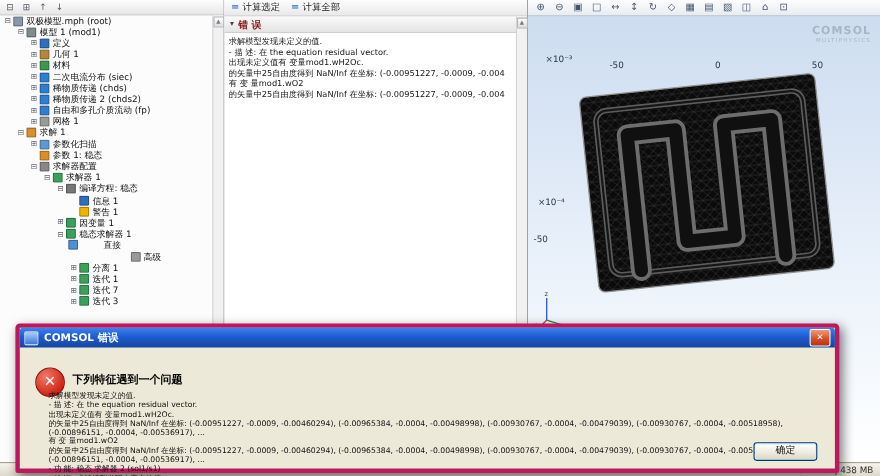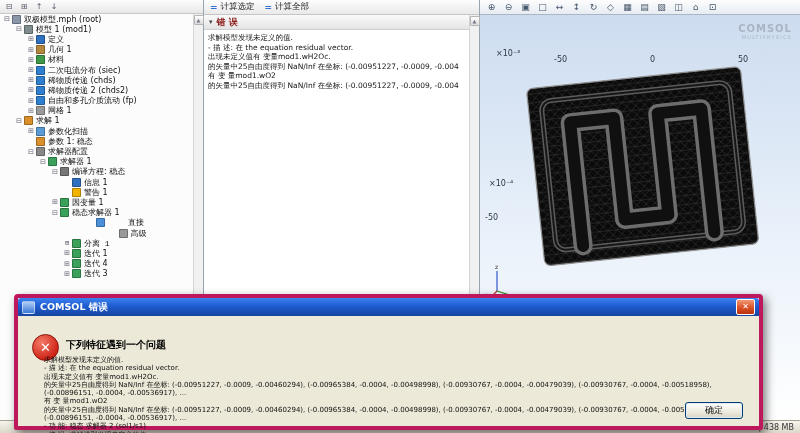--- a/index.html
+++ b/index.html
@@ -214,48 +214,48 @@
           <span class="node-icon" style="background: rgb(58, 160, 90);"></span>
           <span class="tree-label">因变量 1</span>
         </div>
 
         <div class="tree-row" style="padding-left: 51px;">
           <span class="exp">⊟</span>
           <span class="node-icon" style="background: rgb(58, 160, 90);"></span>
           <span class="tree-label">稳态求解器 1</span>
         </div>
 
-        <div class="tree-row" style="padding-left: 67px; gap: 20px;">
+        <div class="tree-row" style="padding-left: 33px; gap: 20px;">
           <span class="exp"></span>
           <span class="node-icon" style="background: rgb(74, 144, 217);"></span>
           <span class="tree-label">直接</span>
         </div>
 
         <div class="tree-row" style="padding-left: 63px; justify-content: center;">
           <span class="exp"></span>
           <span class="node-icon" style="background: rgb(153, 153, 153);"></span>
           <span class="tree-label">高级</span>
         </div>
 
-        <div class="tree-row" style="padding-left: 63px; font-family: Liberation Mono, monospace;">
+        <div class="tree-row" style="padding-left: 63px;">
           <span class="exp">⊞</span>
           <span class="node-icon" style="background: rgb(58, 160, 90);"></span>
           <span class="tree-label">分离 1</span>
         </div>
 
         <div class="tree-row" style="padding-left: 63px;">
           <span class="exp">⊞</span>
           <span class="node-icon" style="background: rgb(58, 160, 90);"></span>
           <span class="tree-label">迭代 1</span>
         </div>
 
         <div class="tree-row" style="padding-left: 63px;">
           <span class="exp">⊞</span>
           <span class="node-icon" style="background: rgb(58, 160, 90);"></span>
-          <span class="tree-label">迭代 4</span>
+          <span class="tree-label">迭代 7</span>
         </div>
 
         <div class="tree-row" style="padding-left: 63px;">
           <span class="exp">⊞</span>
           <span class="node-icon" style="background: rgb(58, 160, 90);"></span>
           <span class="tree-label">迭代 3</span>
         </div>
       </div>
     <div class="vscroll">
       <span class="scroll-arrow">▲</span>

